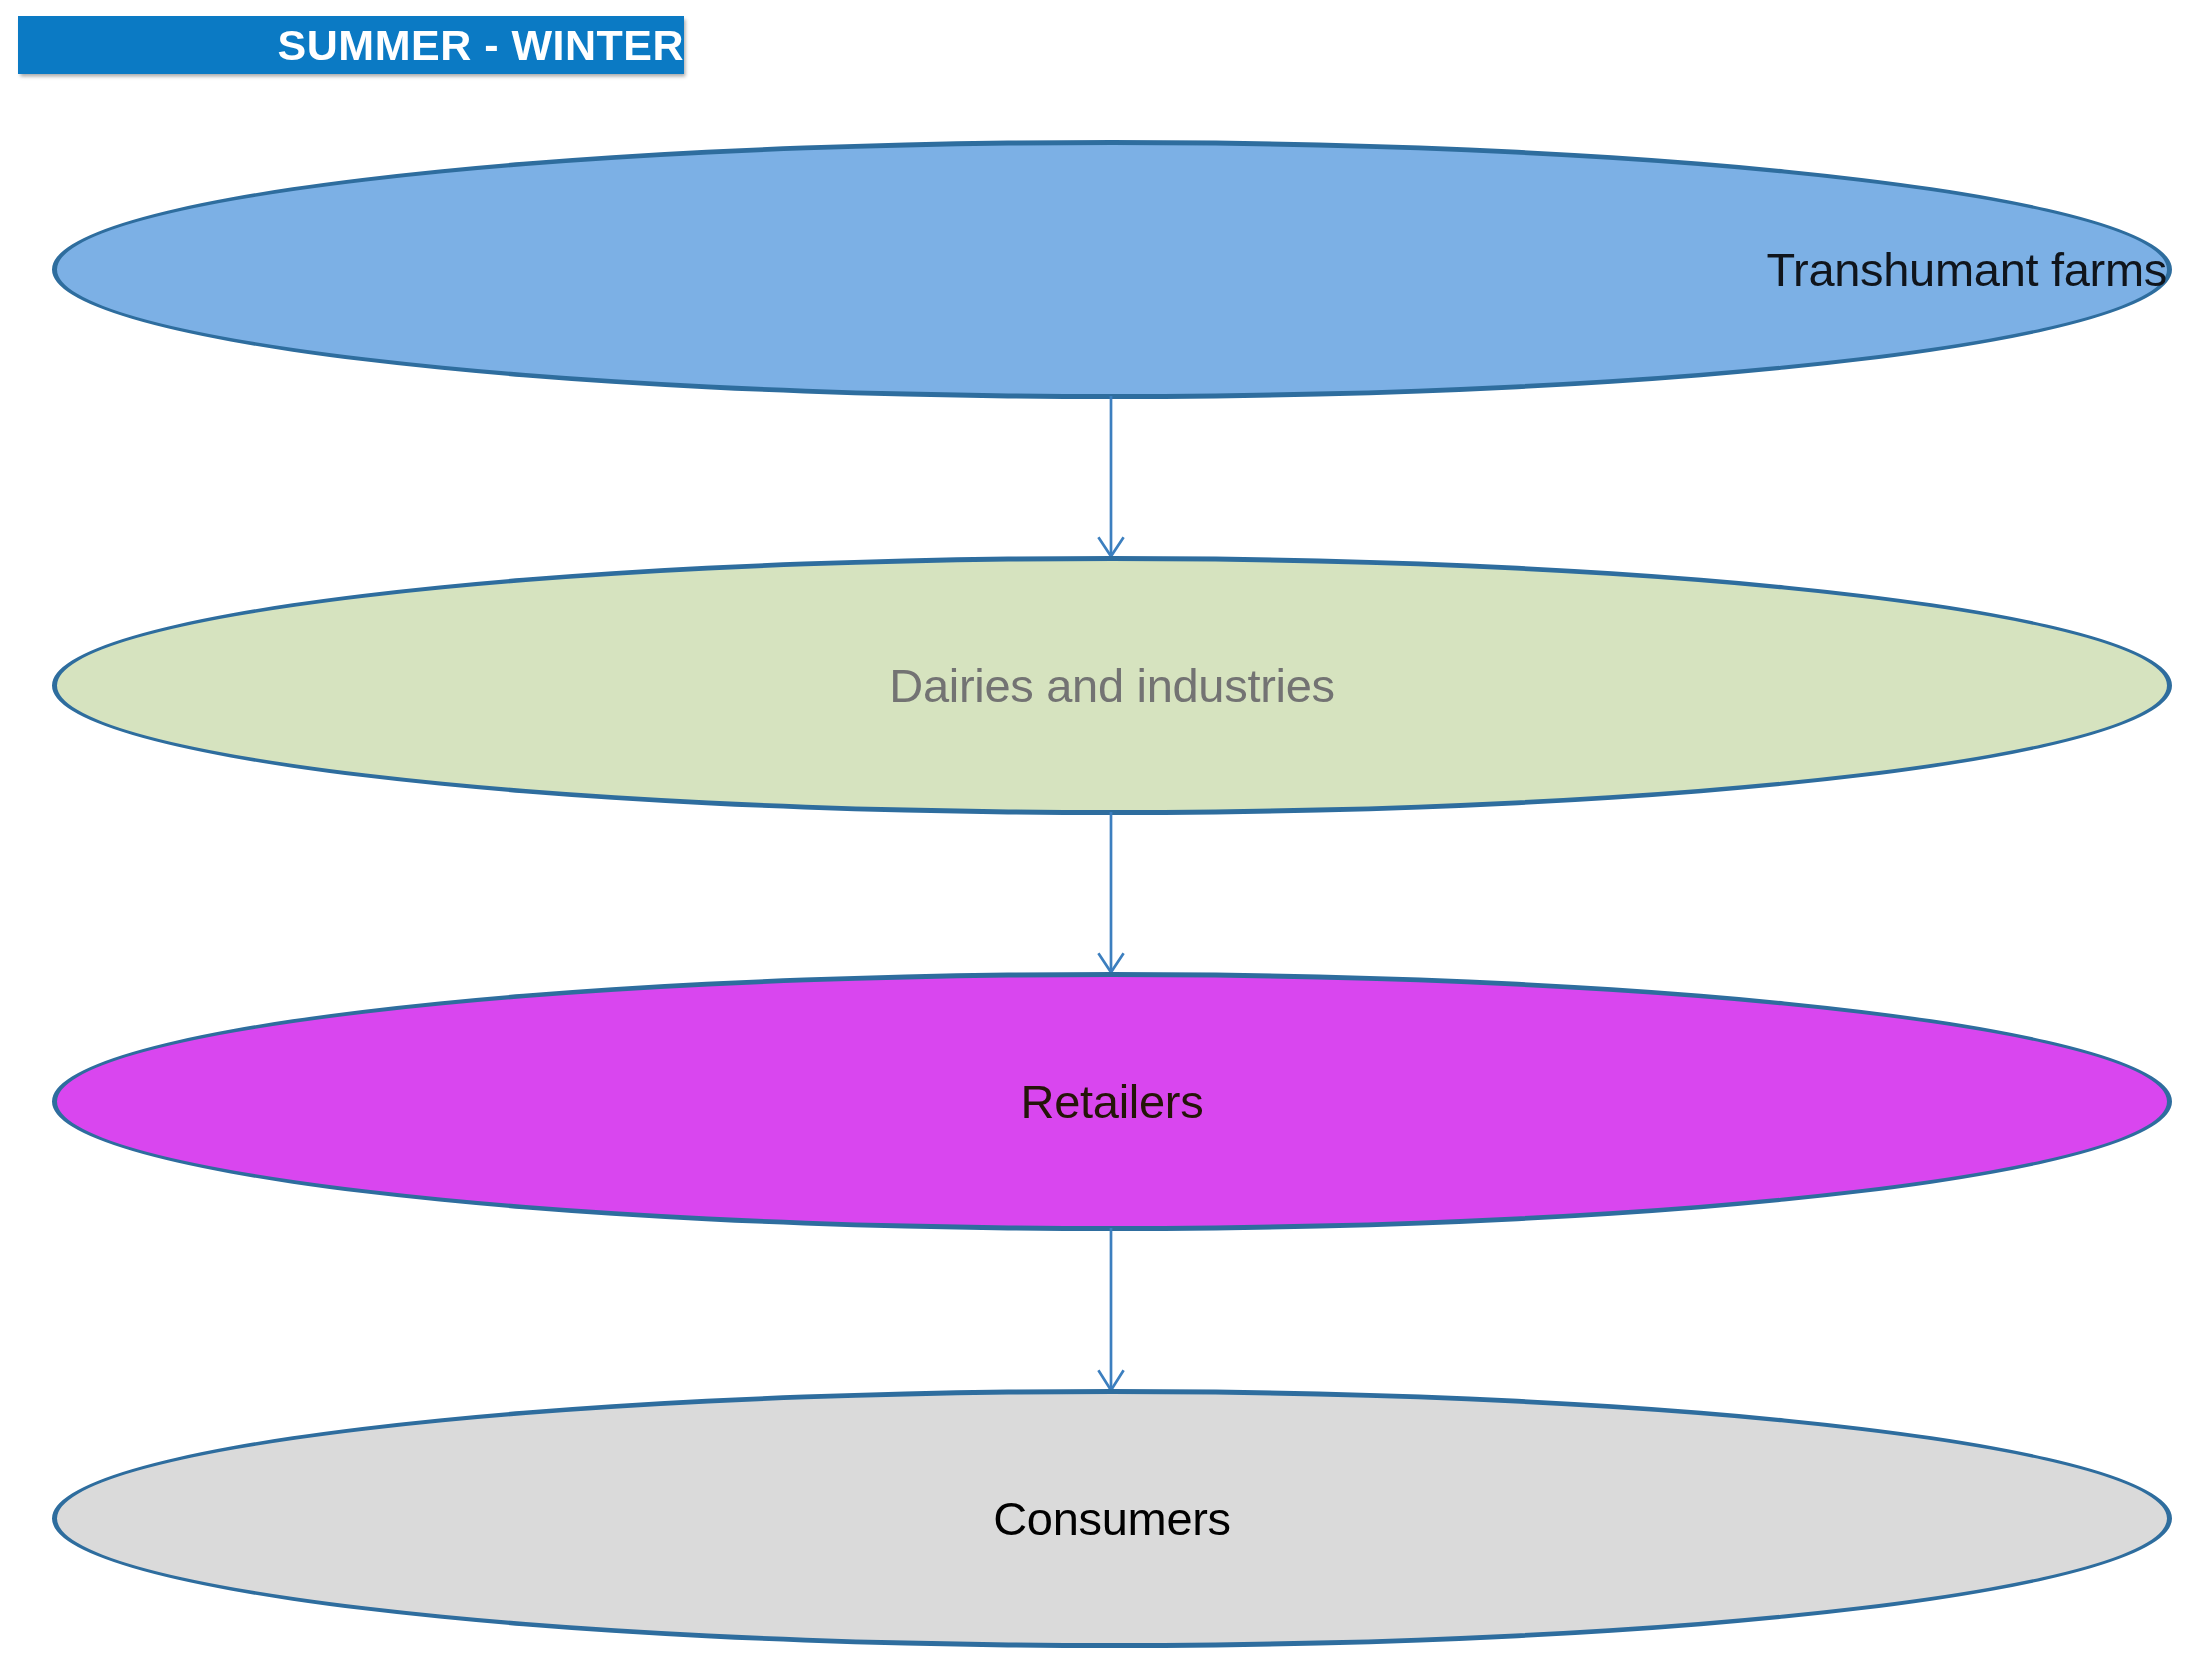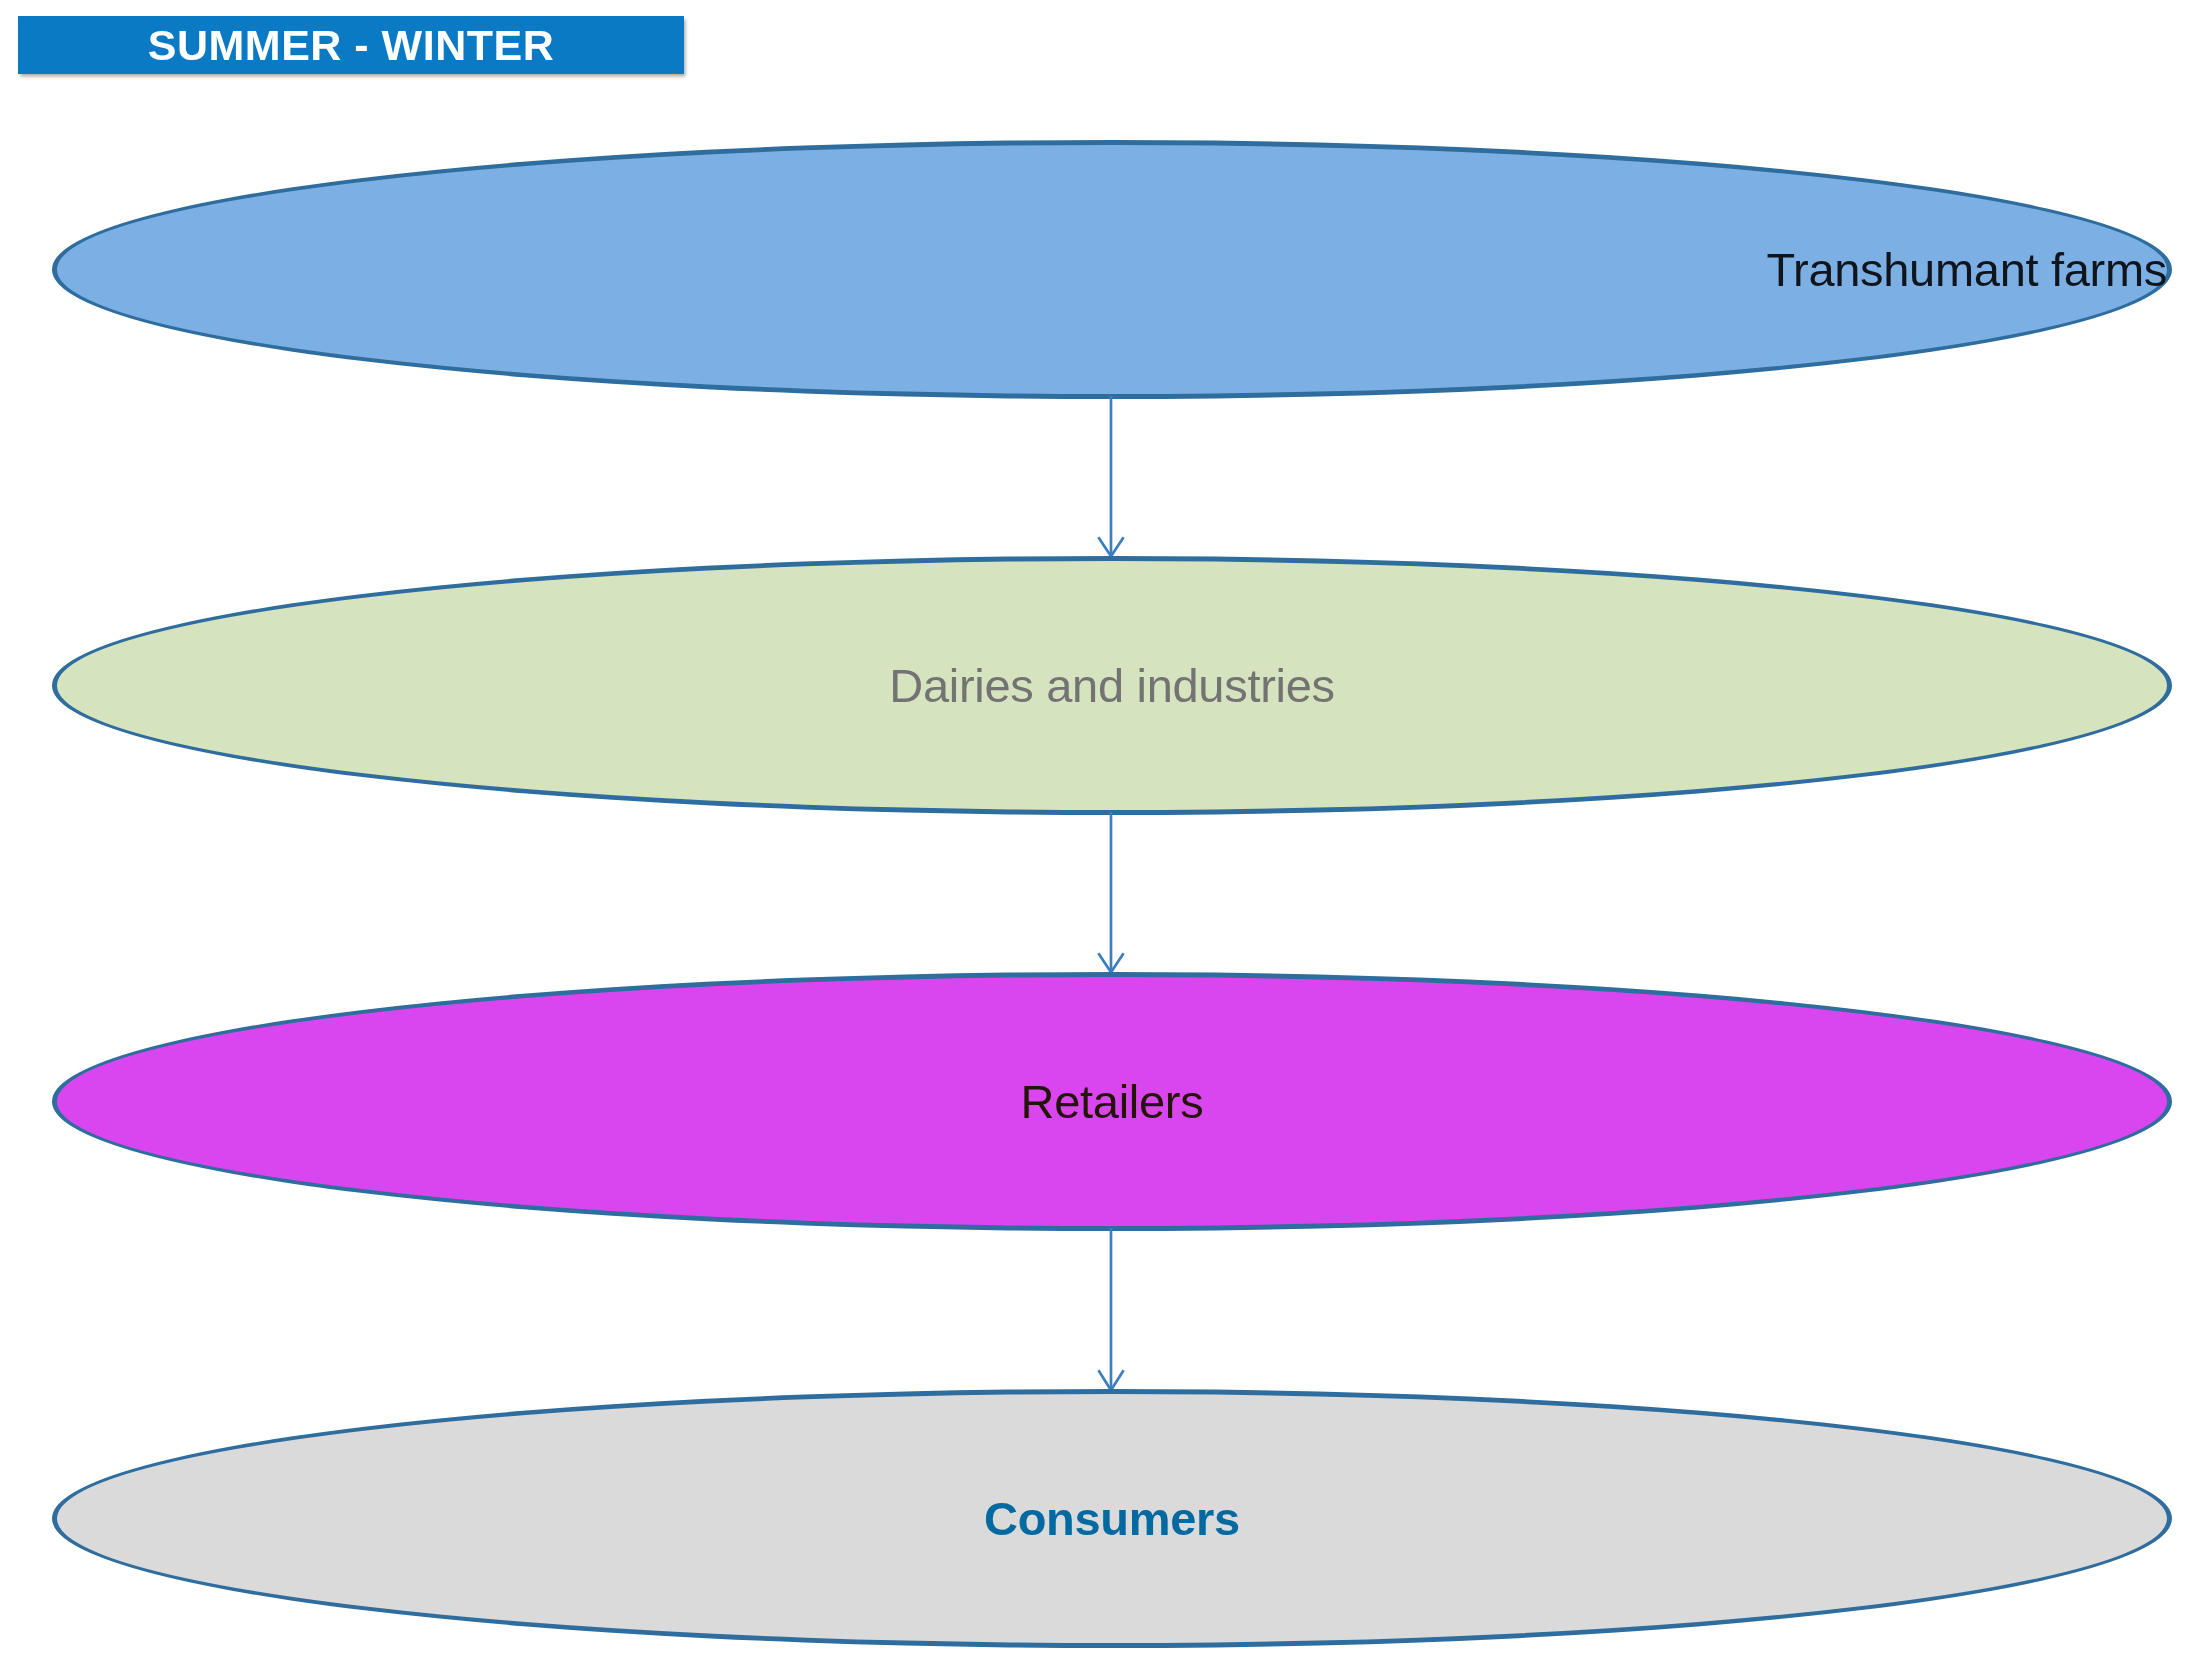--- a/index.html
+++ b/index.html
@@ -23,21 +23,21 @@
   .season-badge {
     position: absolute;
     left: 18px;
     top: 16.3px;
     width: 666px;
     height: 58px;
     background: #0B7AC4;
     box-shadow: 1.8px 2.7px 3.6px rgba(60,60,60,0.45);
     display: flex;
     align-items: center;
-    justify-content: center;
+    justify-content: flex-end;
     box-sizing: border-box;
   }
   .season-badge-label {
     color: #ffffff;
     font-family: "Liberation Sans", sans-serif;
     font-size: 43px;
     font-weight: bold;
     letter-spacing: 0.5px;
     line-height: 1;
     white-space: nowrap;
@@ -67,21 +67,21 @@
   }
 
   .stage.s0 { top: 140px;  background: #7CB0E5; justify-content: flex-end; }
   .stage.s1 { top: 556px;  background: #D6E3BF; }
   .stage.s2 { top: 972px; background: #d946ef; }
   .stage.s3 { top: 1389px; background: #DADADA; }
 
   .stage.s0 .stage-label { color: #10151c; }
   .stage.s1 .stage-label { color: #737373; }
   .stage.s2 .stage-label { color: #241508; }
-  .stage.s3 .stage-label { color: #0369a1; font-weight: bold; }
+  .stage.s3 .stage-label { color: #000000; }
 
   
   .connector {
     position: absolute;
     left: 1066px;
     width: 90px;
     pointer-events: none;
   }
   .connector.c0 { top: 396px;  height: 163px; }
   .connector.c1 { top: 812px;  height: 163px; }

